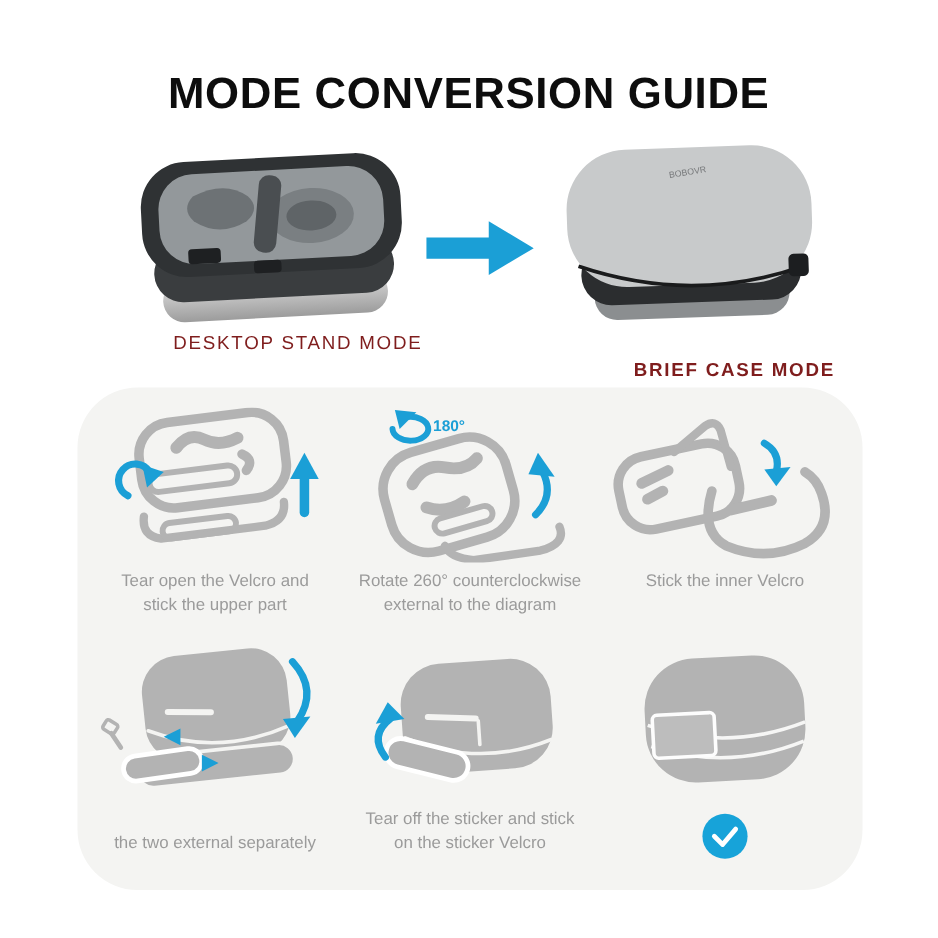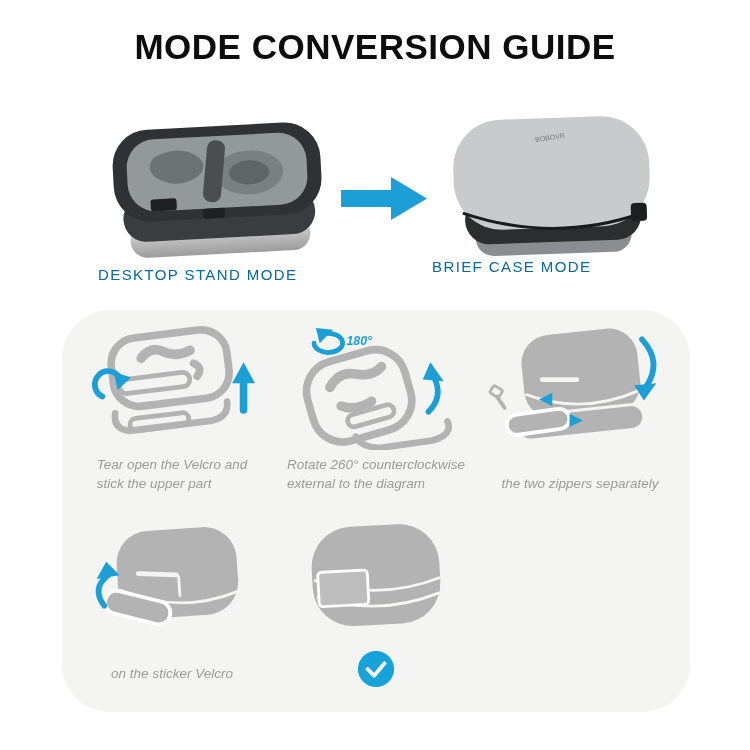--- a/index.html
+++ b/index.html
@@ -1,41 +1,41 @@
 <!DOCTYPE html>
 <html><head>
 <meta charset="utf-8">
 <style>
   html,body{margin:0;padding:0;}
   body{
     width:750px;height:750px;background:#ffffff;position:relative;overflow:hidden;
     font-family:"Liberation Sans", sans-serif;
   }
   .title{
-    position:absolute;top:27px;left:0;width:750px;text-align:center;
+    position:absolute;top:55px;left:0;width:750px;text-align:center;
     font-size:35px;font-weight:bold;color:#0d0d0d;letter-spacing:.5px;margin:0;
   }
   .hero-photo-left{position:absolute;left:98px;top:120px;width:240px;height:142px;}
   .hero-arrow{position:absolute;left:341px;top:175px;width:88px;height:47px;}
   .hero-photo-right{position:absolute;left:432px;top:112px;width:236px;height:154px;}
-  .mode-label{position:absolute;text-align:left;font-size:15px;color:#0369a1;letter-spacing:1.4px;}
+  .mode-label{position:absolute;text-align:right;font-size:15px;color:#7f1d1d;letter-spacing:1.4px;}
   .mode-label.left{left:98px;top:266px;width:240px;}
-  .mode-label.right{left:432px;top:258px;width:236px;}
+  .mode-label.right{left:432px;top:288px;width:236px;font-weight:bold;}
   .panel{
     position:absolute;left:62px;top:310px;width:628px;height:402px;
     background:#f4f4f2;border-radius:48px;
   }
   .grid{
     display:grid;grid-template-columns:1fr 1fr 1fr;grid-template-rows:190px 190px;
     padding:16px 8px 0 8px;
   }
-  .cell{text-align:center;font-style:italic;}
+  .cell{text-align:center;}
   .cell svg.illu{width:186px;height:124px;display:block;margin:0 auto;}
   .caption{
-    display:inline-block;text-align:left;font-size:13.5px;color:#9b9b9b;
+    display:inline-block;text-align:center;font-size:13.5px;color:#9b9b9b;
     line-height:1.4;margin-top:6px;
   }
   .check-wrap{margin-top:10px;}
   .check-wrap svg{width:38px;height:38px;}
 </style>
 </head>
 <body>
 
 <h1 class="title">MODE CONVERSION GUIDE</h1>
 
@@ -114,57 +114,74 @@
           <path d="M30 18 a 15 10 0 1 0 12 -10" stroke="#1b9fd6" stroke-width="5"></path>
           <path d="M150 90 q 16 -16 6 -36" stroke="#1b9fd6" stroke-width="6"></path>
         </g>
         <polygon points="32,2 50,4 36,18" fill="#1b9fd6"></polygon>
         <polygon points="144,56 166,58 152,38" fill="#1b9fd6"></polygon>
         <text x="64" y="20" font-size="13" font-weight="bold" fill="#1b9fd6">180°</text>
       </svg>
       <p class="caption"><span>Rotate 260° counterclockwise</span><br><span>external to the diagram</span></p>
     </div>
 
+    <div class="cell">
+      <svg class="illu" viewBox="0 0 190 130">
+        <g fill="none" stroke="#b3b3b3" stroke-linecap="round" stroke-linejoin="round">
+          <g transform="rotate(-12 62 64)">
+            <rect x="6" y="34" width="100" height="62" rx="24" stroke-width="8"></rect>
+            <line x1="26" y1="56" x2="50" y2="50" stroke-width="9"></line>
+            <line x1="28" y1="70" x2="42" y2="66" stroke-width="9"></line>
+            <path d="M58 36 l 30 -16 q 10 -4 12 6 l 2 32" stroke-width="7"></path>
+          </g>
+          <path d="M84 70 q -10 34 12 46 q 34 14 66 -2 q 24 -14 14 -42 q -4 -12 -14 -18" stroke-width="8"></path>
+          <line x1="100" y1="86" x2="134" y2="78" stroke-width="9"></line>
+          <path d="M128 30 q 14 8 10 24" stroke="#1b9fd6" stroke-width="6"></path>
+        </g>
+        <polygon points="128,52 150,50 138,66" fill="#1b9fd6"></polygon>
+      </svg>
+      <p class="caption"><span>Stick the inner Velcro</span><br><span></span></p>
+    </div>
 
     <div class="cell">
       <svg class="illu" viewBox="0 0 190 130">
         <g stroke-linecap="round" stroke-linejoin="round">
           <g transform="rotate(-6 95 60)">
             <rect x="36" y="6" width="122" height="88" rx="30" fill="#b3b3b3"></rect>
             <line x1="56" y1="52" x2="92" y2="56" stroke="#f4f4f2" stroke-width="5"></line>
             <path d="M38 66 q 56 28 118 8" stroke="#f4f4f2" stroke-width="3" fill="none"></path>
           </g>
           <rect x="30" y="88" width="132" height="26" rx="13" fill="#b3b3b3" stroke="#f4f4f2" stroke-width="3" transform="rotate(-6 96 101)"></rect>
           <rect x="18" y="90" width="66" height="21" rx="10.5" fill="#b3b3b3" stroke="#ffffff" stroke-width="4" transform="rotate(-8 51 100)"></rect>
           <path d="M16 86 l -8 -12" stroke="#b3b3b3" stroke-width="4" fill="none"></path>
           <rect x="2" y="64" width="11" height="9" rx="2" fill="none" stroke="#b3b3b3" stroke-width="3" transform="rotate(32 7 68)"></rect>
           <path d="M160 14 q 22 24 4 50" fill="none" stroke="#1b9fd6" stroke-width="6"></path>
         </g>
         <polygon points="66,70 52,77 66,84" fill="#1b9fd6"></polygon>
         <polygon points="84,92 98,99 84,106" fill="#1b9fd6"></polygon>
         <polygon points="152,62 175,60 162,78" fill="#1b9fd6"></polygon>
       </svg>
-      <p class="caption"><br><span>the two zippers separately</span></p>
+      <p class="caption"><br><span>the two external separately</span></p>
     </div>
 
     <div class="cell">
       <svg class="illu" viewBox="0 0 190 130">
         <g stroke-linecap="round" stroke-linejoin="round">
           <g transform="rotate(-4 95 65)">
             <rect x="38" y="14" width="126" height="92" rx="34" fill="#b3b3b3"></rect>
             <line x1="60" y1="58" x2="100" y2="62" stroke="#f4f4f2" stroke-width="5"></line>
             <line x1="102" y1="64" x2="102" y2="84" stroke="#f4f4f2" stroke-width="3"></line>
             <path d="M40 74 q 60 30 122 10" stroke="#f4f4f2" stroke-width="3" fill="none"></path>
           </g>
           <rect x="24" y="84" width="70" height="24" rx="12" fill="#b3b3b3" stroke="#ffffff" stroke-width="4" transform="rotate(14 59 96)"></rect>
           <path d="M24 94 q -14 -18 4 -32" fill="none" stroke="#1b9fd6" stroke-width="6"></path>
         </g>
         <polygon points="16,66 40,62 26,48" fill="#1b9fd6"></polygon>
       </svg>
-      <p class="caption"><br><span>on the sticker Velcro</span></p>
+      <p class="caption"><span>Tear off the sticker and stick</span><br><span>on the sticker Velcro</span></p>
     </div>
 
     <div class="cell">
       <svg class="illu" viewBox="0 0 190 130">
         <g transform="rotate(-3 95 62)">
           <rect x="28" y="10" width="134" height="104" rx="42" fill="#b3b3b3"></rect>
           <path d="M30 64 q 66 26 132 4" stroke="#f6f6f5" stroke-width="3" fill="none"></path>
           <path d="M32 82 q 64 24 128 2" stroke="#f6f6f5" stroke-width="3" fill="none"></path>
           <rect x="34" y="56" width="52" height="36" rx="4" fill="#bdbdbd" stroke="#fdfdfd" stroke-width="3"></rect>
         </g>

